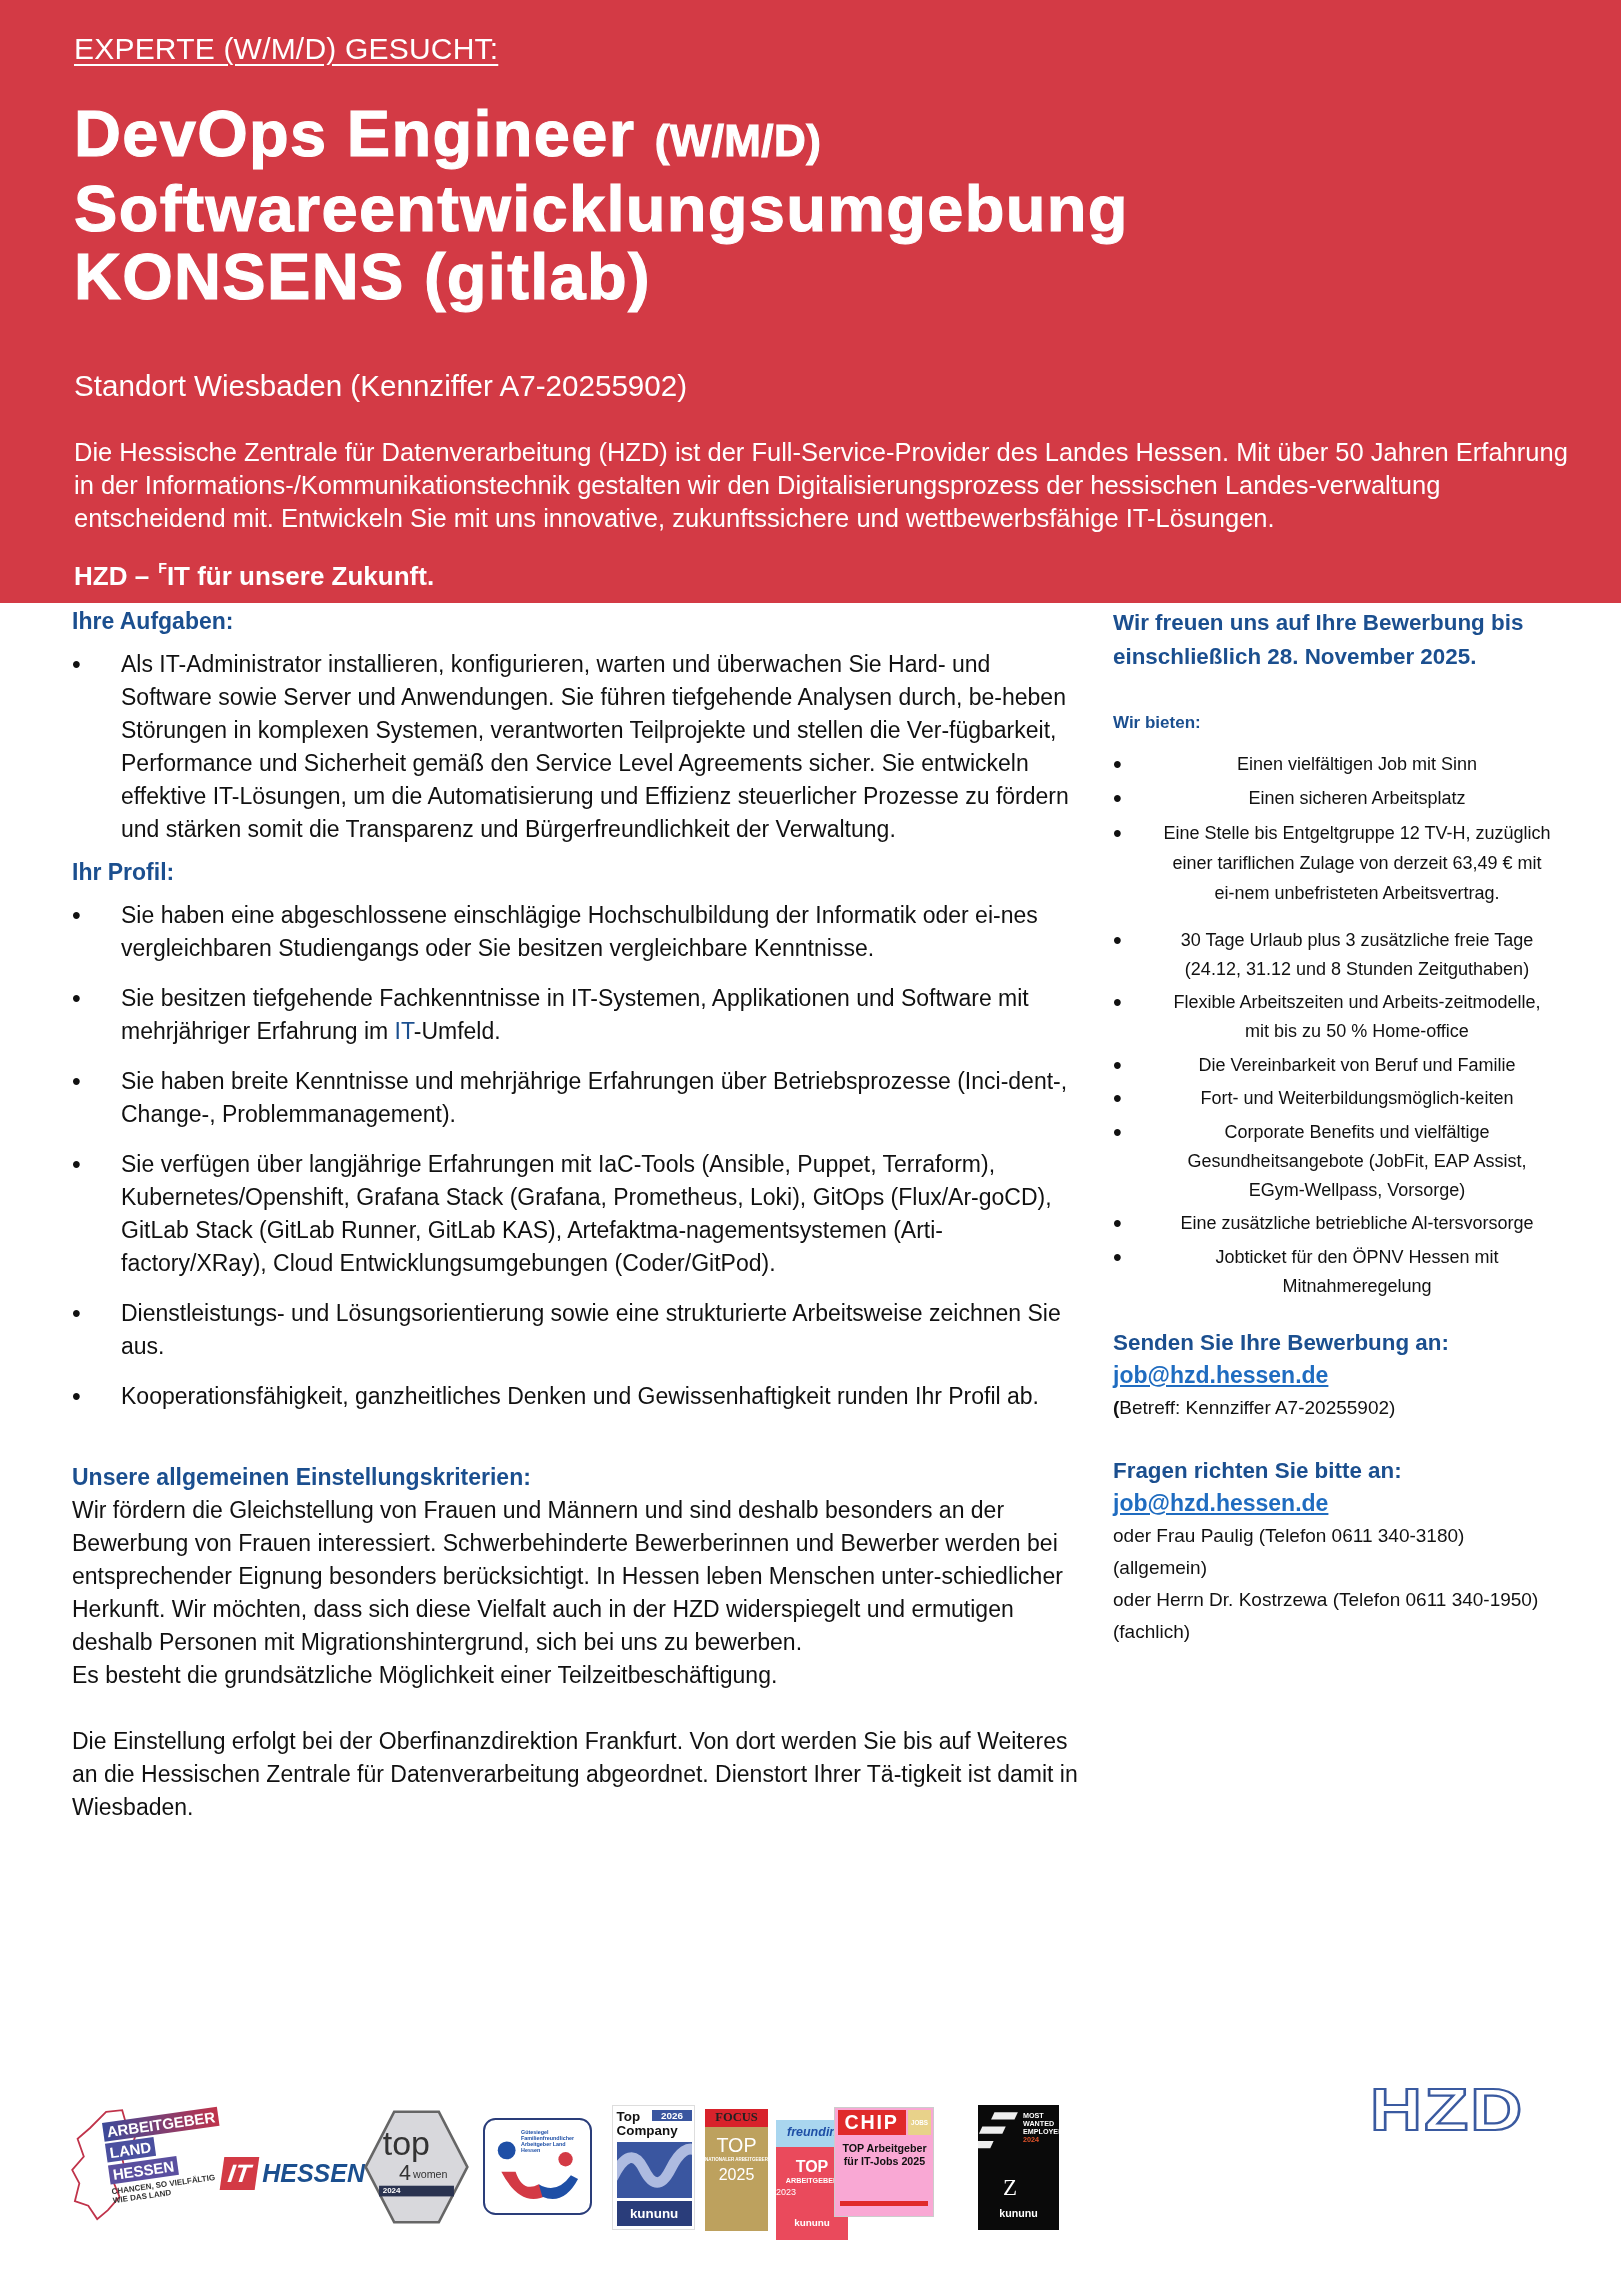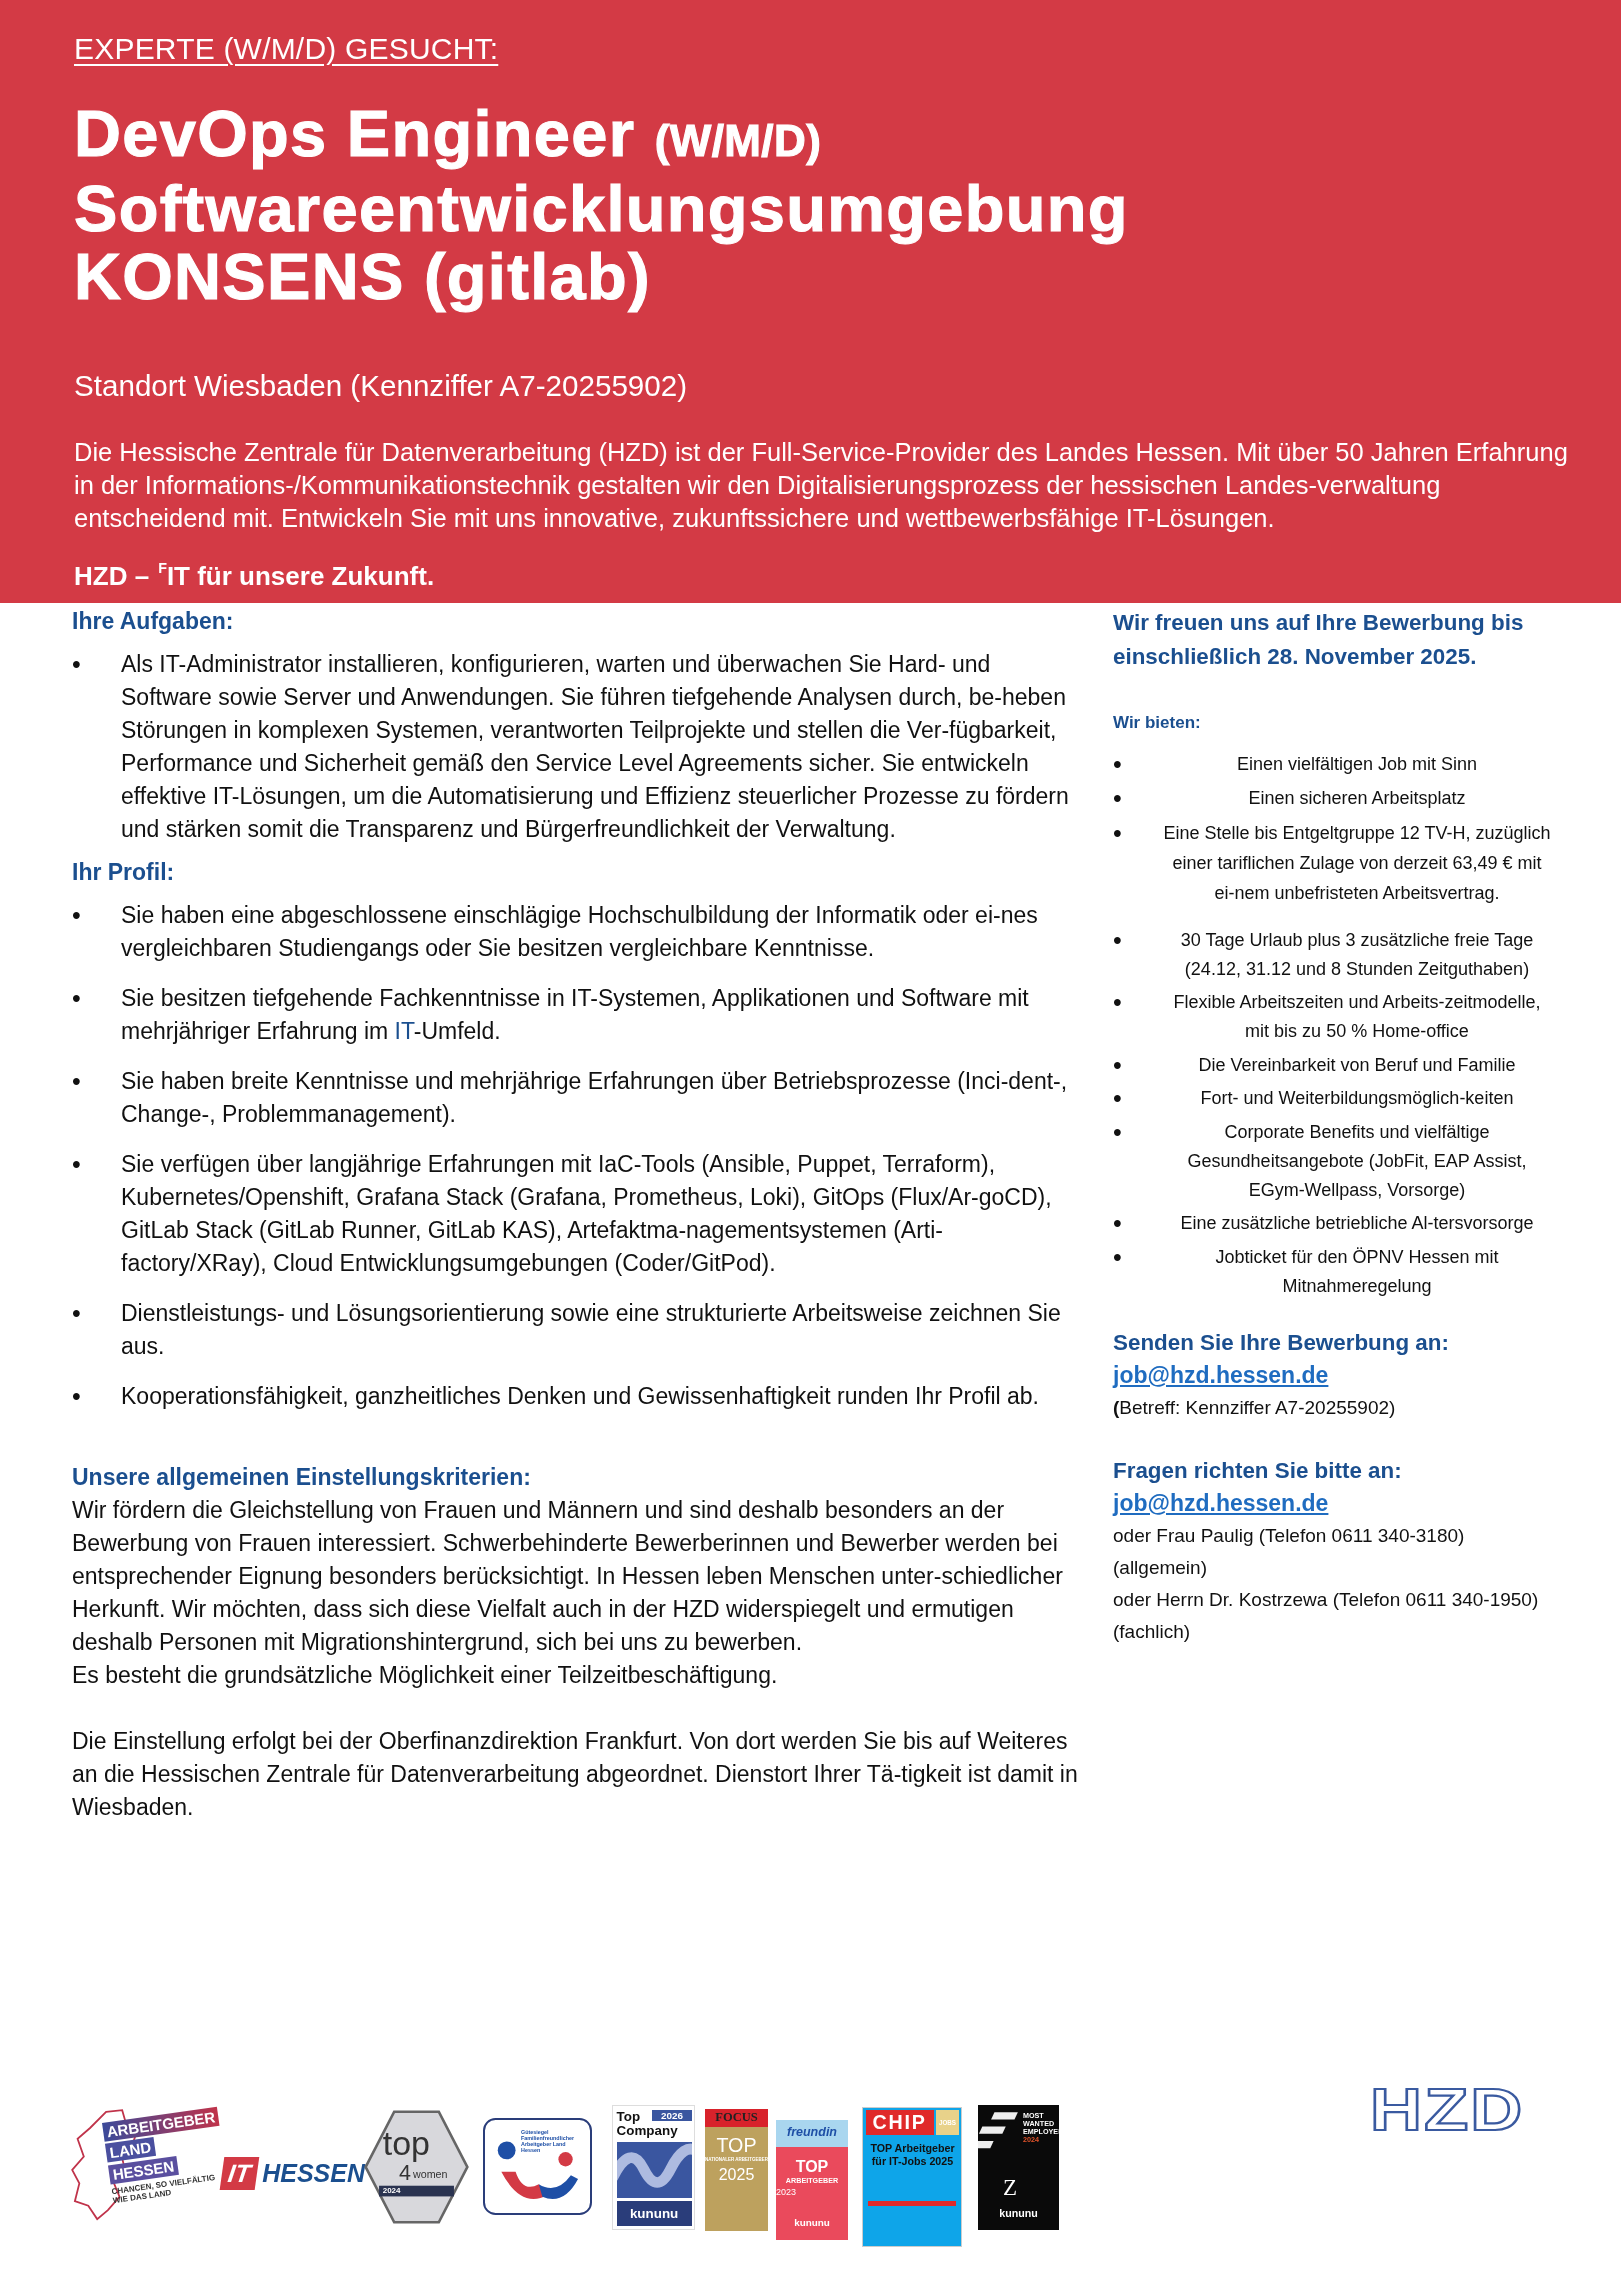--- a/index.html
+++ b/index.html
@@ -169,21 +169,21 @@
   </div>
 
   <div class="logo" style="left:776px; top:18px; width:72px; height:120px; background:#ea4a5c;margin-top:15px;">
     <div style="background:#a9d6ef; color:#1e4fa6; font:italic 700 12.5px 'Liberation Sans',sans-serif; text-align:center; height:27px; line-height:25px;">freundin</div>
     <div style="color:#fff; font:900 16px 'Liberation Sans',sans-serif; text-align:center; margin-top:10.7px;">TOP</div>
     <div style="color:#fff; font:700 7.2px 'Liberation Sans',sans-serif; text-align:center;">ARBEITGEBER</div>
     <div style="color:#fff; font:400 9px 'Liberation Sans',sans-serif; text-align:left; margin-top:2.7px;">2023</div>
     <div style="color:#fff; font:700 9.9px 'Liberation Sans',sans-serif; text-align:center; margin-top:19.7px;">kununu</div>
   </div>
 
-  <div class="logo" style="left:862px; top:19.7px; width:100px; height:140px; background:#0ea5e9; border:0.9px solid #ccc;">
+  <div class="logo" style="left:834px; top:19.7px; width:100px; height:110px; background:#f9a8d4; border:0.9px solid #ccc;">
     <div style="position:absolute; left:2.7px; top:2.7px; width:68px; height:25px; background:#e02a2a; color:#fff; font:900 19.7px 'Liberation Sans',sans-serif; text-align:center; line-height:25px; letter-spacing:1.8px;">CHIP</div>
     <div style="position:absolute; left:73px; top:2.7px; width:23px; height:25px; background:#e8d28a; color:#fff; font:700 6.3px 'Liberation Sans',sans-serif; text-align:center; line-height:25px;">JOBS</div>
     <div style="position:absolute; left:0; top:34px; width:99px; font:700 10.7px 'Liberation Sans',sans-serif; text-align:center; color:#111;">TOP Arbeitgeber</div>
     <div style="position:absolute; left:0; top:47px; width:99px; font:700 10.7px 'Liberation Sans',sans-serif; text-align:center; color:#111;">für IT-Jobs 2025</div>
     <div style="position:absolute; left:5.4px; top:93px; width:88px; height:5.4px; background:#e02a2a;"></div>
   </div>
 
   <div class="logo" style="left:978px; top:18px; width:81px; height:125px; background:#0a0a0a;">
     <svg width="81" height="54" viewBox="0 0 90 60">
       <rect x="22" y="8" width="26" height="8" fill="#eee" transform="skewX(-25)"></rect>

